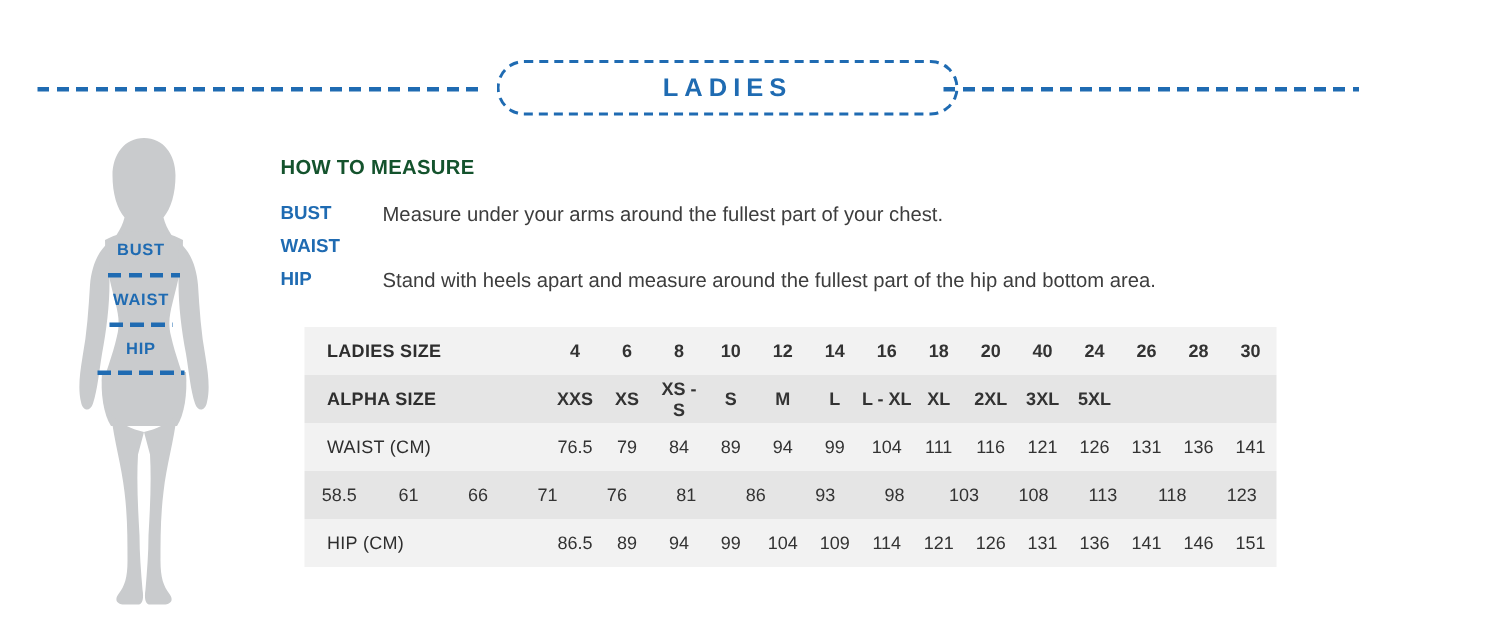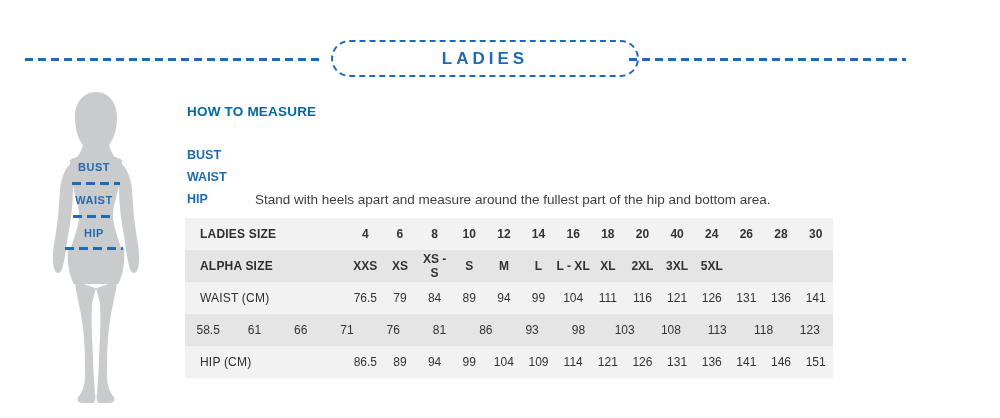--- a/index.html
+++ b/index.html
@@ -55,32 +55,32 @@
   .bust-label{left:34px;top:73px;width:60px;}
   .bust-line{left:42px;top:94px;width:48px;}
   .waist-label{left:32px;top:106px;width:64px;}
   .waist-line{left:43px;top:127px;width:42px;}
   .hip-label{left:34px;top:139px;width:60px;}
   .hip-line{left:35px;top:159px;width:58px;}
 
   
   .howto{position:absolute;left:187px;top:104px;width:700px;}
   .howto h2{
-    font-size:13.5px;font-weight:bold;color:#0369a1;
-    letter-spacing:0.2px;margin-bottom:25px;
+    font-size:13.5px;font-weight:bold;color:#14532d;
+    letter-spacing:0.2px;margin-bottom:12px;
   }
   .howto-row{display:flex;height:22px;align-items:center;}
   .howto-label{
     width:68px;flex:0 0 68px;
     font-size:12.5px;font-weight:bold;color:var(--accent);
   }
   .howto-text{font-size:13.5px;color:#3d3d3d;}
 
   
-  .size-table{position:absolute;left:185px;top:218px;width:648px;}
+  .size-table{position:absolute;left:203px;top:218px;width:648px;}
   .trow{display:flex;align-items:center;height:32px;font-size:12px;}
   .trow.gray{background:var(--row-alt);}
   .trow.white{background:#e5e5e5;}
   .trow.bold .tlabel,.trow.bold .tcell{font-weight:bold;}
   .tlabel{
     flex:0 0 163px;width:163px;padding-left:15px;
     color:#2e2e2e;letter-spacing:0.2px;
   }
   .tcell{flex:1 1 0;text-align:center;color:#333333;}
 </style>
@@ -121,20 +121,21 @@
     <div class="fig-label waist-label">WAIST</div>
     <div class="fig-line  waist-line"></div>
     <div class="fig-label hip-label">HIP</div>
     <div class="fig-line  hip-line"></div>
   </div>
 
   <section class="howto">
     <h2>HOW TO MEASURE</h2>
     <div class="howto-row">
       <span class="howto-label">BUST</span>
+      <span class="howto-text">Measure under your arms around the fullest part of your chest.</span>
     </div>
     <div class="howto-row">
       <span class="howto-label">WAIST</span>
     </div>
     <div class="howto-row">
       <span class="howto-label">HIP</span>
       <span class="howto-text">Stand with heels apart and measure around the fullest part of the hip and bottom area.</span>
     </div>
   </section>
 

